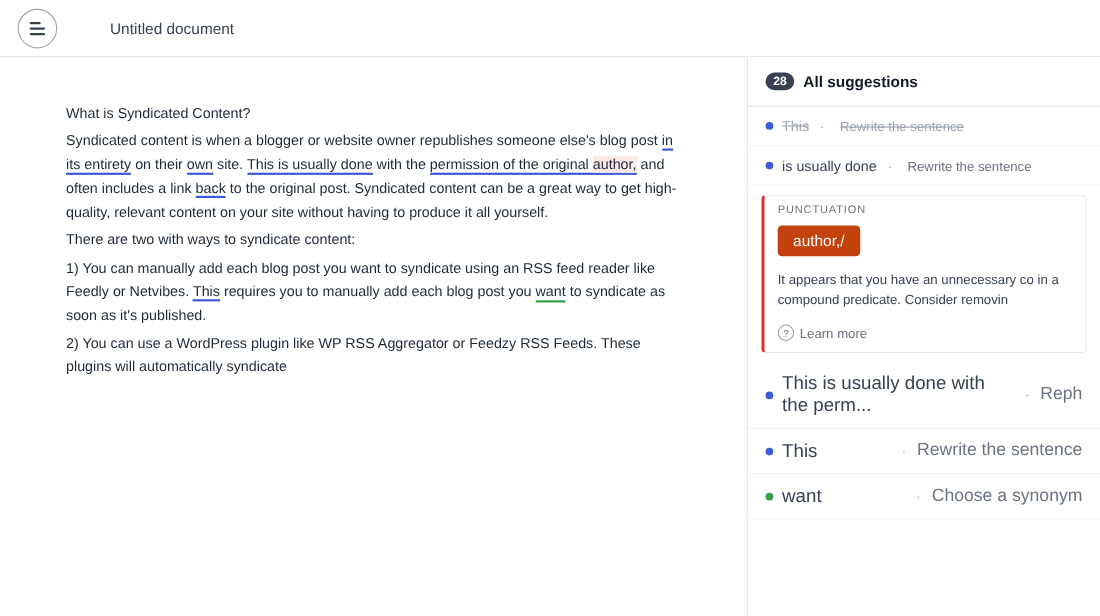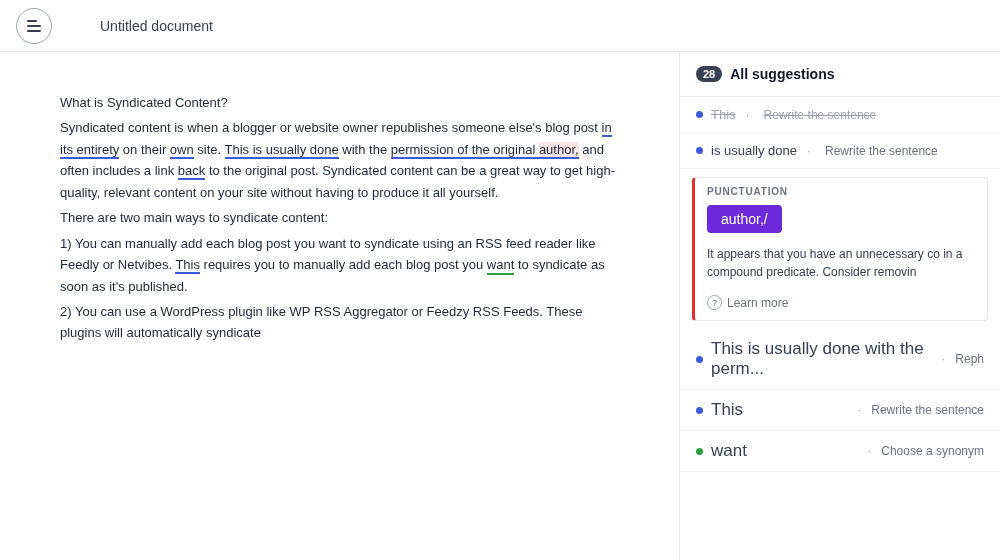--- a/index.html
+++ b/index.html
@@ -159,27 +159,27 @@
     
     .punctuation-card {
       border: 1px solid #e5e7eb;
       border-left: 3px solid #e03131;
       margin: 8px 12px;
       border-radius: 4px;
       overflow: hidden;
     }
     .punctuation-label {
       font-size: 10px;
-      font-weight: 700;
+      font-weight: 400;
       color: #6b7280;
       letter-spacing: 0.08em;
       padding: 8px 12px 4px;
     }
     .author-badge {
-      background: #6d28d9;
+      background: #c2410c;
       color: #fff;
       font-size: 14px;
       font-weight: 500;
       padding: 6px 14px;
       border-radius: 4px;
       display: inline-block;
       margin: 4px 12px 8px;
     }
     .punctuation-desc {
       font-size: 12px;
@@ -217,21 +217,21 @@
       border-bottom: 1px solid #f3f4f6;
       gap: 8px;
       cursor: pointer;
     }
     .suggestion-long-text {
       font-size: 17px;
       color: #374151;
       flex: 1;
     }
     .suggestion-long-action {
-      font-size: 12px;
+      font-size: 16px;
       color: #6b7280;
       white-space: nowrap;
     }
 
     
     .strikethrough {
       text-decoration: line-through;
       color: #9ca3af;
     }
   </style>
@@ -255,21 +255,21 @@
     <div class="editor-content">
       <p>What is Syndicated Content?</p>
       <p>
         Syndicated content is when a blogger or website owner
         republishes someone else's blog post <span class="underline-blue">in its entirety</span> on their <span class="underline-blue">own</span>
         site. <span class="underline-blue">This is usually done</span> with the <span class="underline-blue">permission of the original <span class="highlight-pink">author,</span></span>
         and often includes a link <span class="underline-blue">back</span> to the original post. Syndicated
         content can be a great way to get high-quality, relevant content on
         your site without having to produce it all yourself.
       </p>
-      <p>There are two main ways to syndicate content:</p>
+      <p>There are two with ways to syndicate content:</p>
       <p>
         1) You can manually add each blog post you want to syndicate
         using an RSS feed reader like Feedly or Netvibes. <span class="underline-blue">This</span> requires you
         to manually add each blog post you <span class="underline-green">want</span> to syndicate as soon as
         it's published.
       </p>
       <p>
         2) You can use a WordPress plugin like WP RSS Aggregator or
         Feedzy RSS Feeds. These plugins will automatically syndicate
       </p>

